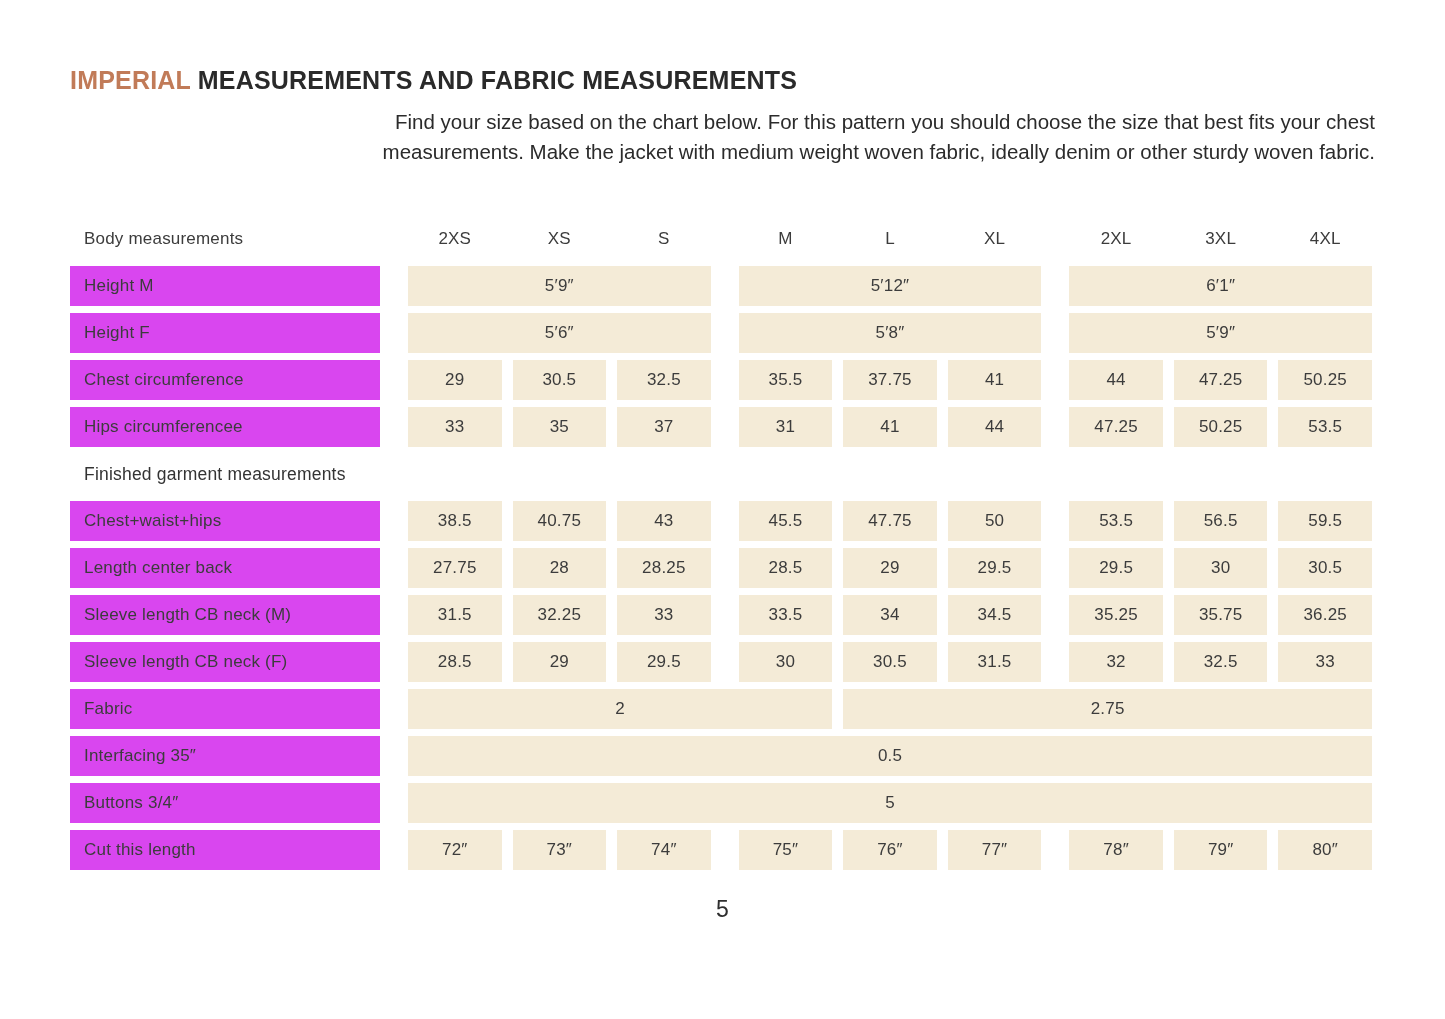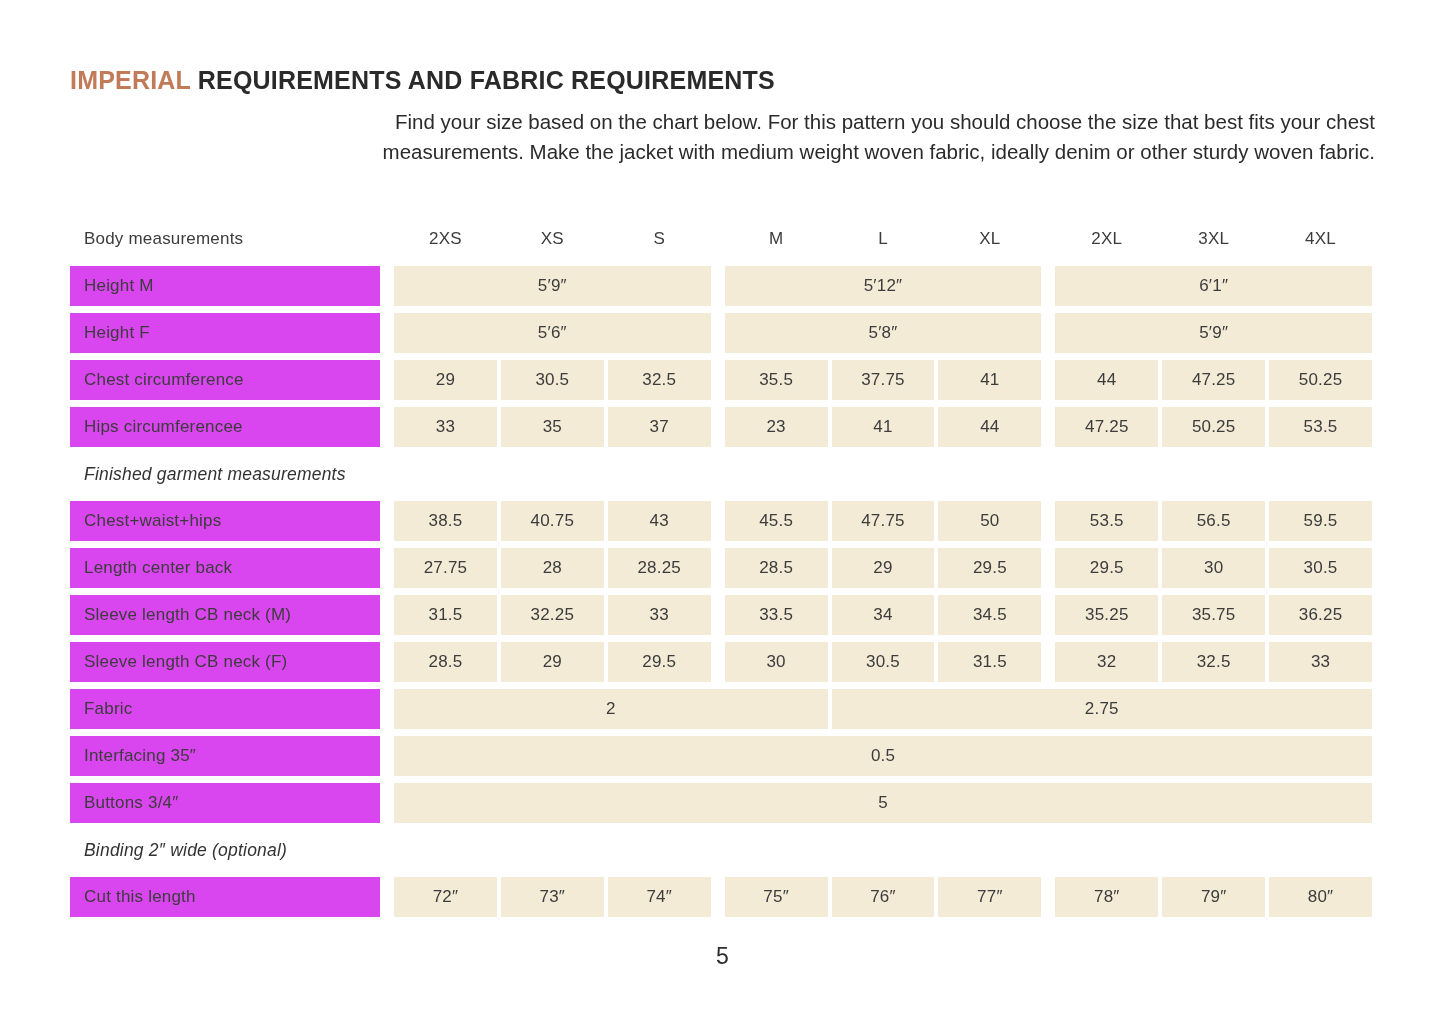--- a/index.html
+++ b/index.html
@@ -16,21 +16,21 @@
   .title .accent { color: #c17b58; }
 
   .intro { font-size: 20.5px; line-height: 30px; color: #2b2b2b; text-align: right; }
 
   .size-table {
     margin-top: 52px;
     width: 1302px;
     display: grid;
     grid-template-columns: 310px 6px repeat(3, 1fr) 6px repeat(3, 1fr) 6px repeat(3, 1fr);
     grid-auto-rows: 40px;
-    gap: 7px 4px;
+    gap: 7px 11px;
     font-size: 17px;
     color: #3c3c3c;
     letter-spacing: 0.2px;
   }
   .trow { display: contents; }
 
   .cell {
     background: #f4ebd7;
     display: flex; align-items: center; justify-content: center;
     white-space: nowrap;
@@ -43,39 +43,38 @@
   }
   .plain { background: transparent; }
 
   .section {
     grid-column: 1 / -1;
     background: transparent;
     display: flex; align-items: center;
     padding-left: 14px;
     color: #333333;
     font-size: 17.5px;
-    font-style: italic;
   }
 
   
   .c1{grid-column:3} .c2{grid-column:4} .c3{grid-column:5}
   .c4{grid-column:7} .c5{grid-column:8} .c6{grid-column:9}
   .c7{grid-column:11} .c8{grid-column:12} .c9{grid-column:13}
   .g1{grid-column:3 / span 3} .g2{grid-column:7 / span 3} .g3{grid-column:11 / span 3}
   .f1{grid-column:3 / span 5} .f2{grid-column:8 / span 6}
   .full{grid-column:3 / span 11}
 
   .page-number { text-align: center; font-size: 23px; color: #2e2e2e; margin-top: 26px; }
 </style>
 </head>
 <body>
 
 <div class="page">
 
-  <h1 class="title"><span class="accent">IMPERIAL</span><span> REQUIREMENTS AND FABRIC REQUIREMENTS</span></h1>
+  <h1 class="title"><span class="accent">IMPERIAL</span><span> MEASUREMENTS AND FABRIC MEASUREMENTS</span></h1>
 
   <div class="intro">
     <div>Find your size based on the chart below. For this pattern you should choose the size that best fits your chest</div>
     <div>measurements. Make the jacket with medium weight woven fabric, ideally denim or other sturdy woven fabric.</div>
   </div>
 
   <div class="size-table">
 
     <div class="trow">
       <div class="label plain">Body measurements</div>
@@ -115,21 +114,21 @@
       <div class="cell c7">44</div>
       <div class="cell c8">47.25</div>
       <div class="cell c9">50.25</div>
     </div>
 
     <div class="trow">
       <div class="label">Hips circumferencee</div>
       <div class="cell c1">33</div>
       <div class="cell c2">35</div>
       <div class="cell c3">37</div>
-      <div class="cell c4">23</div>
+      <div class="cell c4">31</div>
       <div class="cell c5">41</div>
       <div class="cell c6">44</div>
       <div class="cell c7">47.25</div>
       <div class="cell c8">50.25</div>
       <div class="cell c9">53.5</div>
     </div>
 
     <div class="section">Finished garment measurements</div>
 
     <div class="trow">
@@ -194,21 +193,20 @@
     <div class="trow">
       <div class="label">Interfacing 35″</div>
       <div class="cell full">0.5</div>
     </div>
 
     <div class="trow">
       <div class="label">Buttons 3/4″</div>
       <div class="cell full">5</div>
     </div>
 
-    <div class="section">Binding 2″ wide (optional)</div>
 
     <div class="trow">
       <div class="label">Cut this length</div>
       <div class="cell c1">72″</div>
       <div class="cell c2">73″</div>
       <div class="cell c3">74″</div>
       <div class="cell c4">75″</div>
       <div class="cell c5">76″</div>
       <div class="cell c6">77″</div>
       <div class="cell c7">78″</div>

